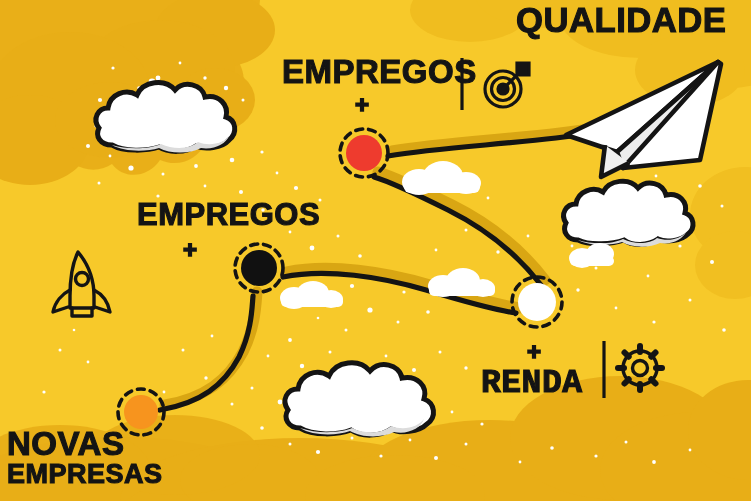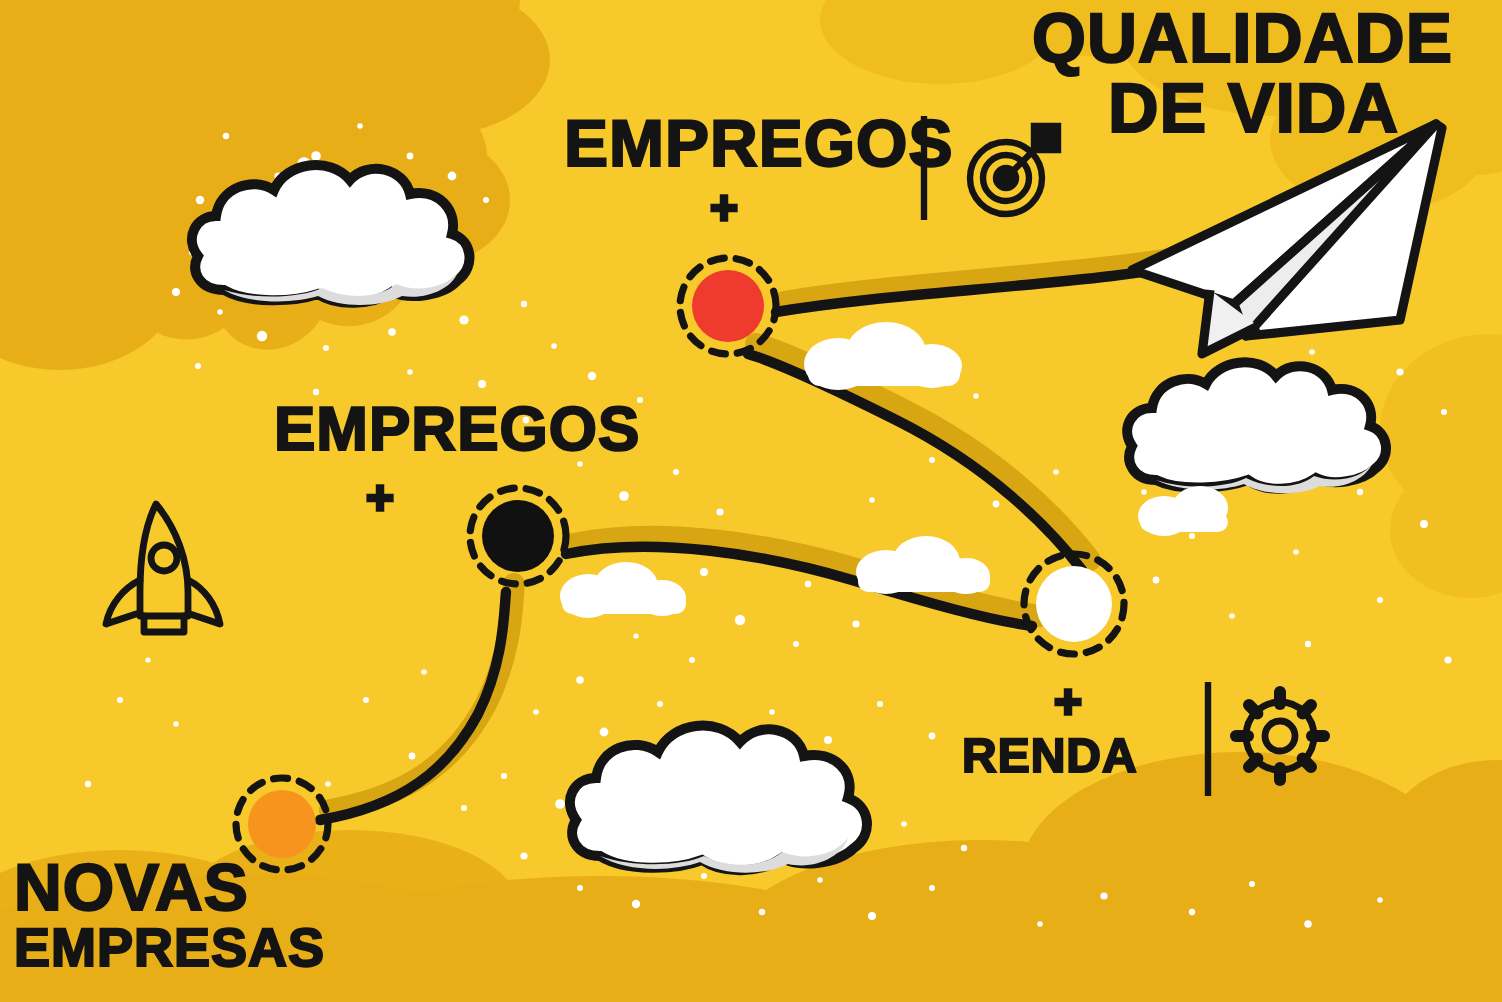--- a/index.html
+++ b/index.html
@@ -40,21 +40,21 @@
     line-height: 1;
     -webkit-text-stroke: 1.6px #141414;
   }
   #lbl-qualidade   { left: 516px; top: 2px;   font-size: 35px; transform: scaleX(0.99); transform-origin: left top; }
   #lbl-devida      { left: 554px; top: 37px;  font-size: 35px; }
   #lbl-consumo     { left: 282px; top: 55px;  font-size: 33px; }
   #plus-consumo    { left: 355px; top: 93px;  font-size: 24px; }
   #lbl-empregos    { left: 99px;  top: 199px; font-size: 31px; margin-left: 38px; }
   #plus-empregos   { left: 183px; top: 238px; font-size: 24px; }
   #plus-renda      { left: 527px; top: 340px; font-size: 24px; }
-  #lbl-renda       { left: 481px; top: 367px; font-size: 24px; }
+  #lbl-renda       { left: 481px; top: 367px; font-size: 33px; font-family: Liberation Mono, monospace; }
   #lbl-novas       { left: 7px;   top: 427px; font-size: 33px; text-align: right; }
   #lbl-empresas    { left: 7px;   top: 461px; font-size: 27px; }
 </style>
 </head>
 <body>
 
 <div id="poster">
 
   <svg class="layer" viewBox="0 0 751 501">
     <rect x="0" y="0" width="751" height="501" fill="#F7C92A"></rect>
@@ -344,21 +344,20 @@
   <svg class="layer" viewBox="0 0 751 501">
     <g stroke="#141414" stroke-width="4.6" stroke-linejoin="round">
       <path d="M718,62 L566,135 L617,152 Z" fill="#FFFFFF"></path>
       <path d="M718,62 L617,152 L623,168 L703,118 Z" fill="#EDEDED"></path>
       <path d="M718,62 L623,168 L700,160 L721,64 Z" fill="#FFFFFF"></path>
       <path d="M605,145 L601,177 L629,163" fill="#F0F0F0"></path>
     </g>
   </svg>
 
   <div class="label" id="lbl-qualidade">QUALIDADE</div>
-  <div class="label" id="lbl-devida">DE VIDA</div>
   <div class="label" id="lbl-consumo">EMPREGOS</div>
   <div class="plus" id="plus-consumo">+</div>
   <div class="label" id="lbl-empregos">EMPREGOS</div>
   <div class="plus" id="plus-empregos">+</div>
   <div class="plus" id="plus-renda">+</div>
   <div class="label" id="lbl-renda">RENDA</div>
   <div class="label" id="lbl-novas">NOVAS</div>
   <div class="label" id="lbl-empresas">EMPRESAS</div>
 
 </div>

